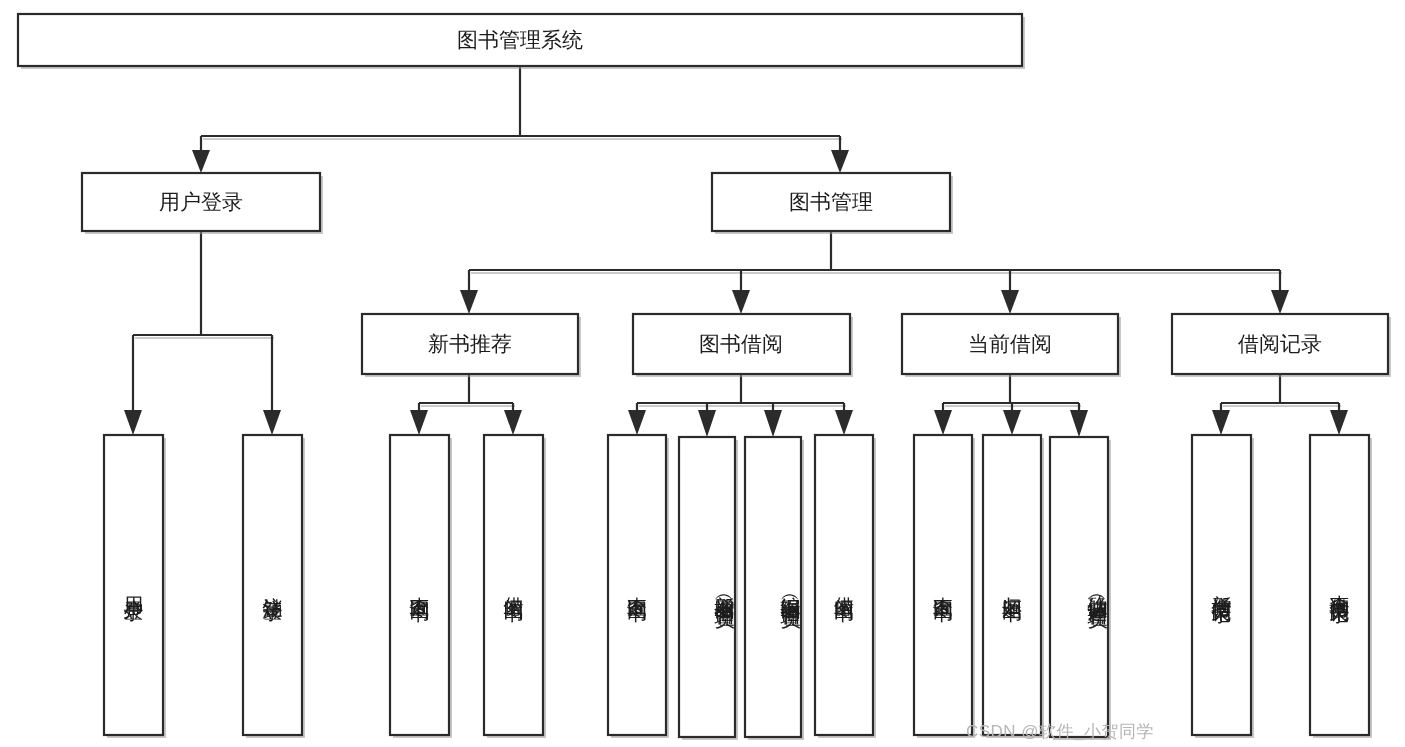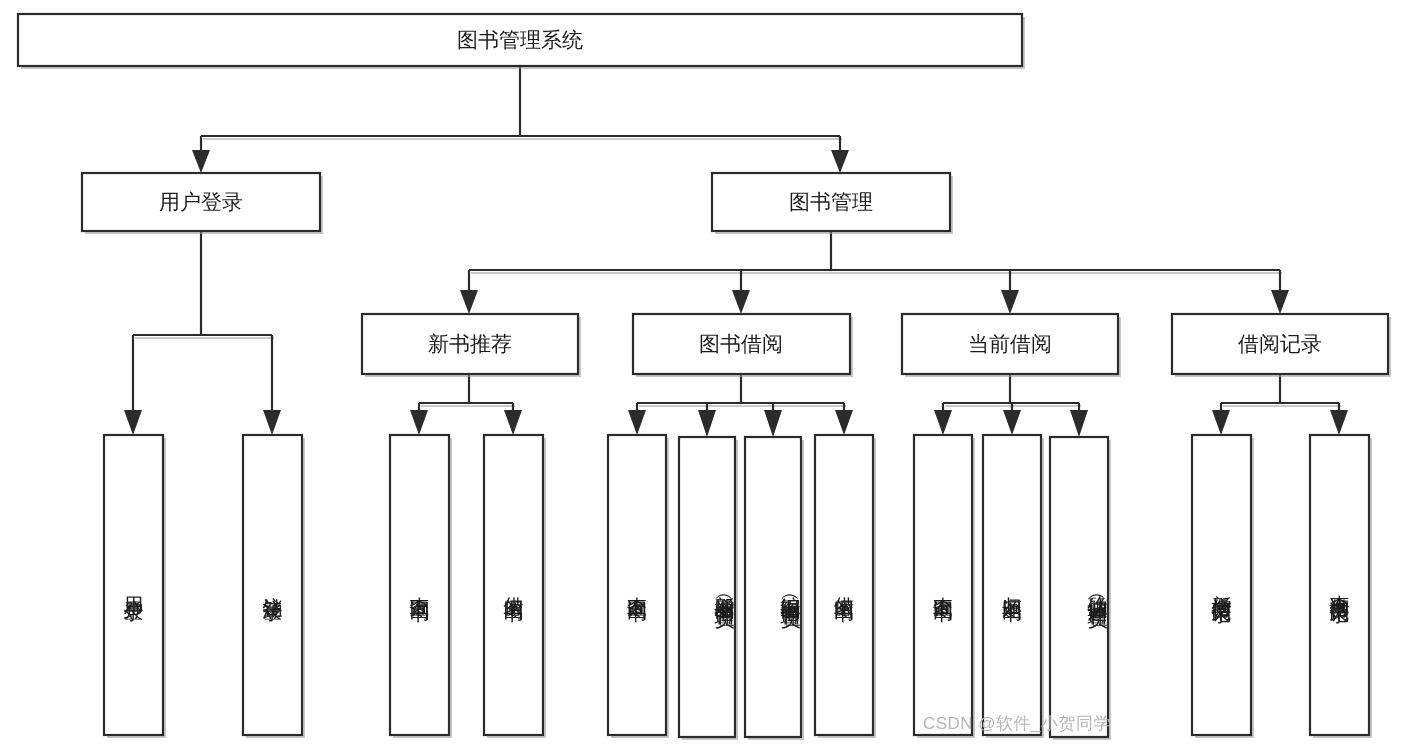--- a/index.html
+++ b/index.html
@@ -11,20 +11,21 @@
     width: 1405px;
     height: 747px;
     font-family: "Liberation Sans", "DejaVu Sans", sans-serif;
     overflow: hidden;
   }
   #diagram-root {
     position: relative;
     width: 1121px;
     height: 747px;
     background: #ffffff;
+    padding-left: 43px;
   }
   svg#flow {
     position: absolute;
     left: 0;
     top: 0;
     width: 1405px;
     height: 747px;
     display: block;
   }
   .node-rect {
@@ -71,21 +72,21 @@
     display: flex;
     align-items: center;
     justify-content: center;
     white-space: nowrap;
     pointer-events: none;
     user-select: none;
   }
   .watermark {
     position: absolute;
     right: 10px;
-    bottom: 12px;
+    bottom: 4px;
     font-family: "Liberation Sans", "DejaVu Sans", sans-serif;
     font-size: 17px;
     color: #b6b6b6;
     letter-spacing: 0.5px;
     white-space: nowrap;
     user-select: none;
   }
 </style>
 </head>
 <body>

